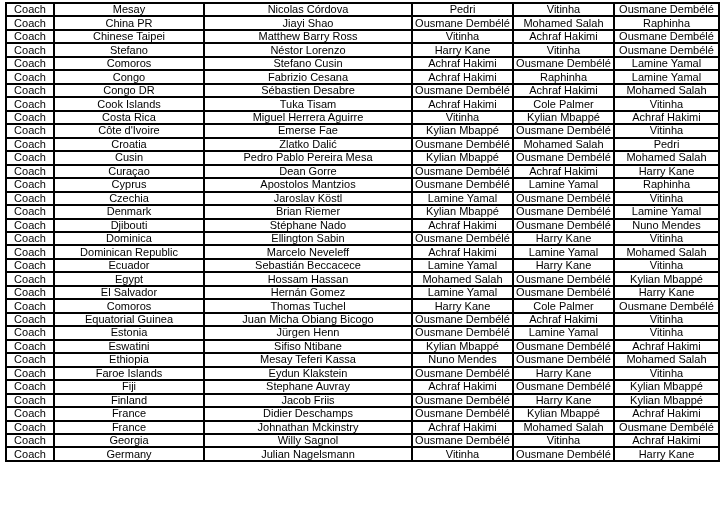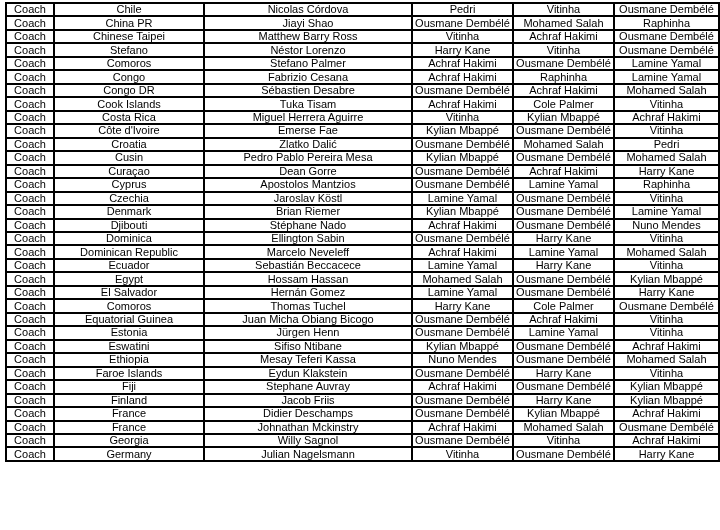--- a/index.html
+++ b/index.html
@@ -43,21 +43,21 @@
     <col style="width:48px">
     <col style="width:150px">
     <col style="width:208px">
     <col style="width:101px">
     <col style="width:101px">
     <col style="width:105px">
   </colgroup>
   <tbody>
       <tr>
         <td>Coach</td>
-        <td>Chile</td>
+        <td>Mesay</td>
         <td>Nicolas Córdova</td>
         <td>Pedri</td>
         <td>Vitinha</td>
         <td>Ousmane Dembélé</td>
       </tr>
       <tr>
         <td>Coach</td>
         <td>China PR</td>
         <td>Jiayi Shao</td>
         <td>Ousmane Dembélé</td>
@@ -76,21 +76,21 @@
         <td>Coach</td>
         <td>Stefano</td>
         <td>Néstor Lorenzo</td>
         <td>Harry Kane</td>
         <td>Vitinha</td>
         <td>Ousmane Dembélé</td>
       </tr>
       <tr>
         <td>Coach</td>
         <td>Comoros</td>
-        <td>Stefano Palmer</td>
+        <td>Stefano Cusin</td>
         <td>Achraf Hakimi</td>
         <td>Ousmane Dembélé</td>
         <td>Lamine Yamal</td>
       </tr>
       <tr>
         <td>Coach</td>
         <td>Congo</td>
         <td>Fabrizio Cesana</td>
         <td>Achraf Hakimi</td>
         <td>Raphinha</td>

